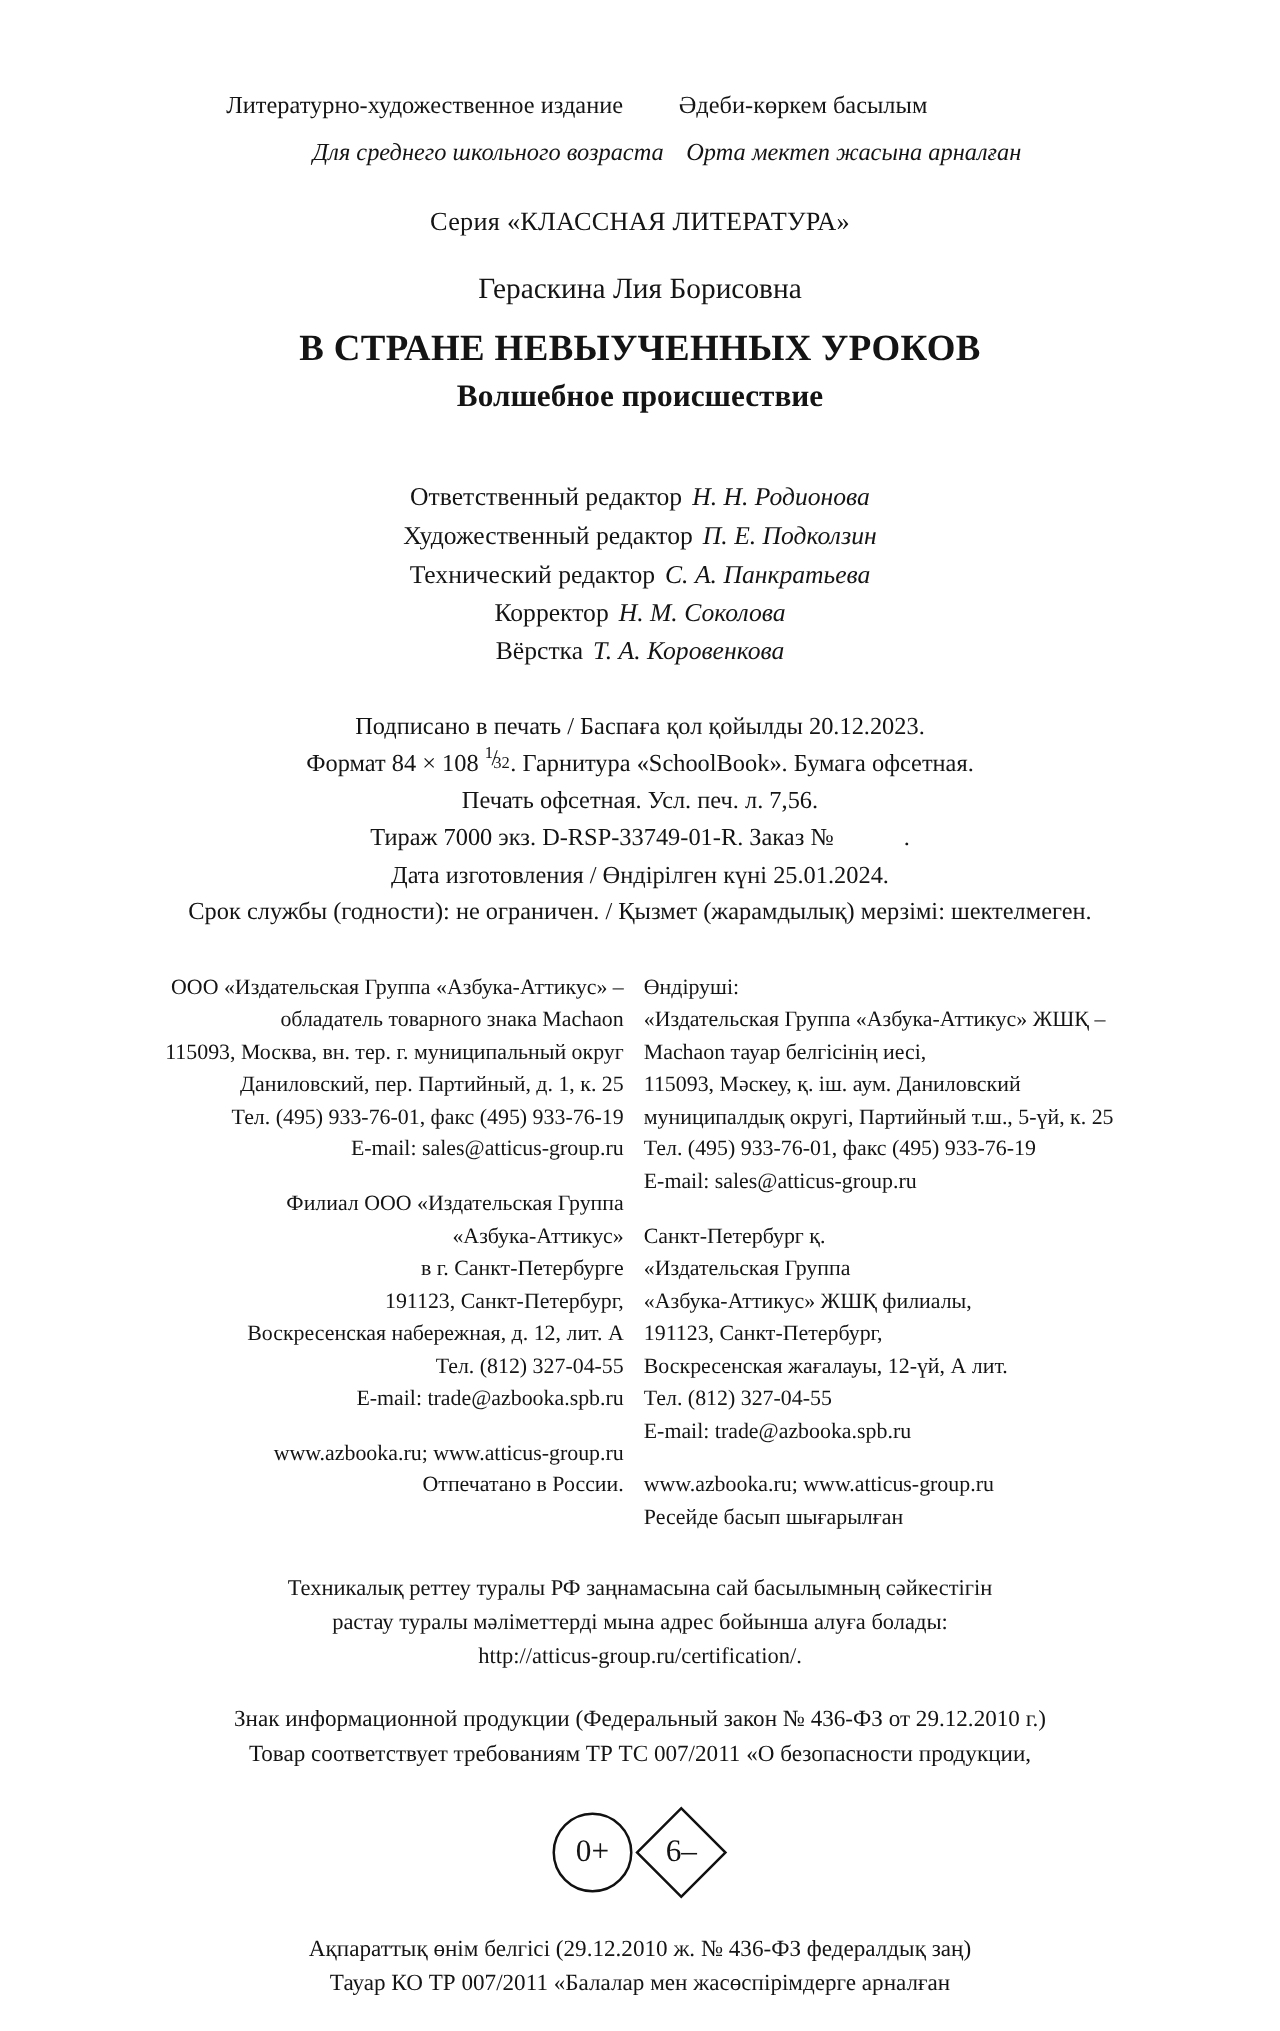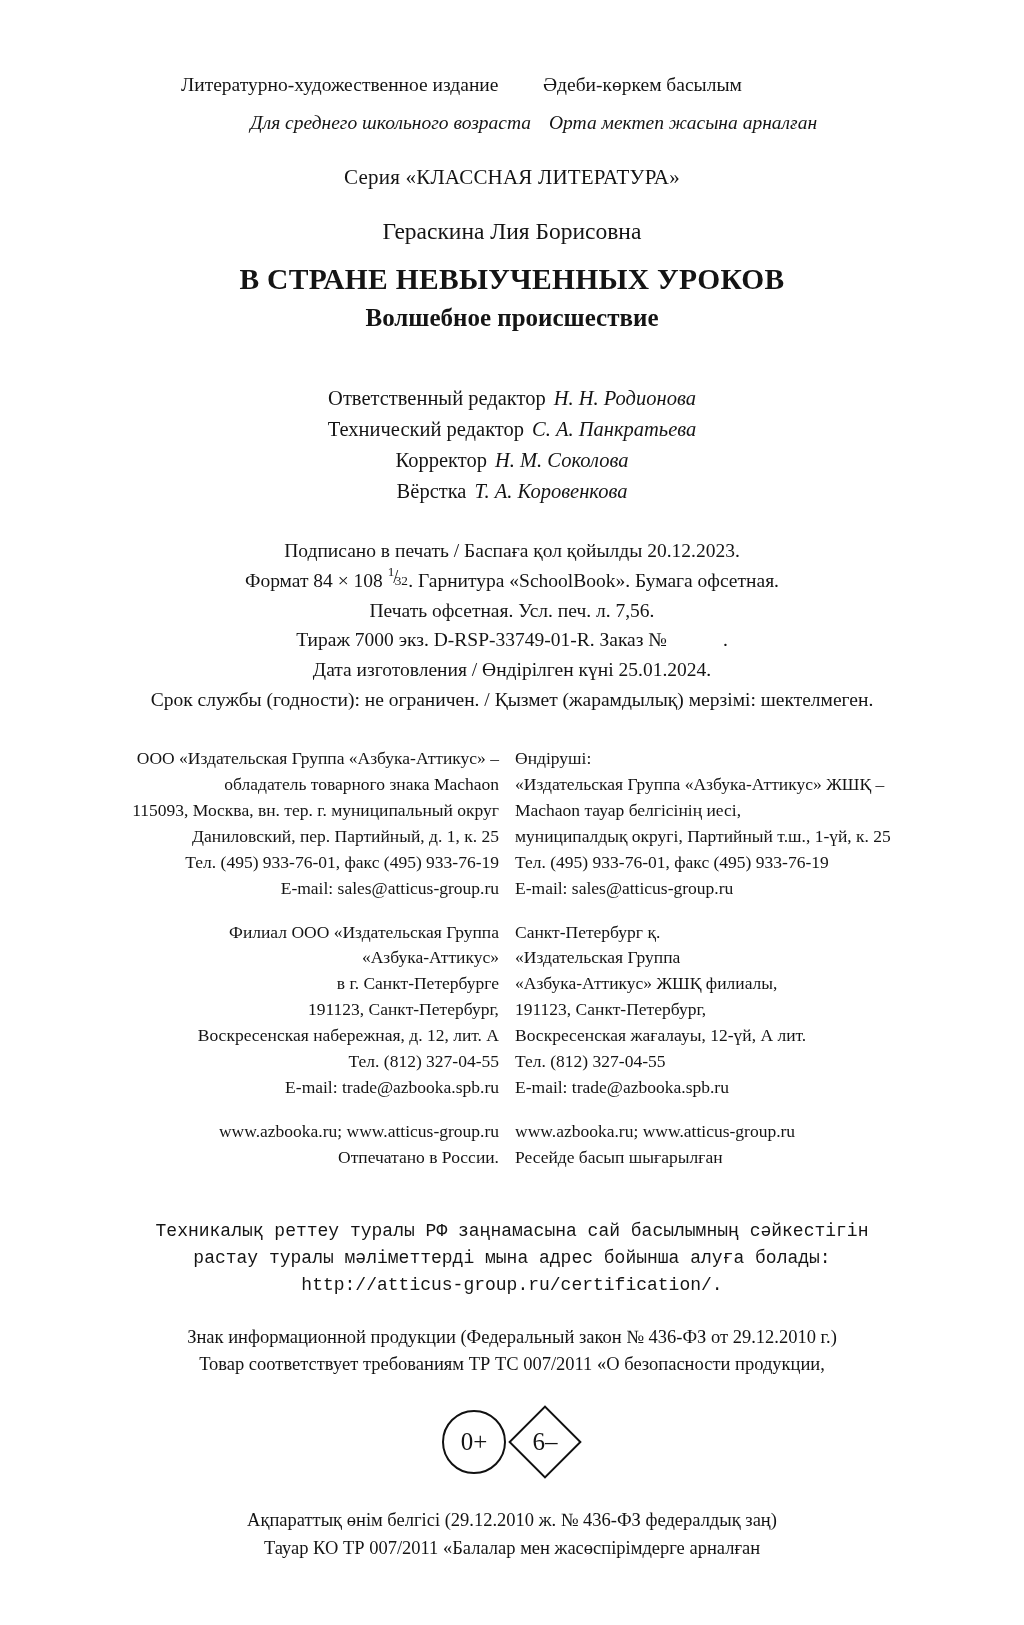--- a/index.html
+++ b/index.html
@@ -126,24 +126,23 @@
   }
   .pub .col-r {
     width: 400px;
     text-align: left;
   }
   .pub .blk { margin-bottom: 0; }
   .pub .blk + .blk { margin-top: 18px; }
 
   
   .cert-kz {
-    margin-top: 47px;
+    margin-top: 30px;
     font-size: 18px;
     line-height: 1.5;
-    font-family: Liberation Mono, monospace;
   }
   .cert-ru {
     margin-top: 25px;
     font-size: 18.5px;
     line-height: 1.5;
   }
 
   
   .badges {
     margin-top: 26px;
@@ -214,20 +213,23 @@
 
   <div class="c author">Гераскина Лия Борисовна</div>
   <div class="c title-main">В СТРАНЕ НЕВЫУЧЕННЫХ УРОКОВ</div>
   <div class="c title-sub">Волшебное происшествие</div>
 
   <div class="c staff">
     <div>
       <span class="role">Ответственный редактор</span><span class="person">Н. Н. Родионова</span>
     </div>
     <div>
+      <span class="role">Художественный редактор</span><span class="person">П. Е. Подколзин</span>
+    </div>
+    <div>
       <span class="role">Технический редактор</span><span class="person">С. А. Панкратьева</span>
     </div>
     <div>
       <span class="role">Корректор</span><span class="person">Н. М. Соколова</span>
     </div>
     <div>
       <span class="role">Вёрстка</span><span class="person">Т. А. Коровенкова</span>
     </div>
   </div>
 
@@ -267,21 +269,22 @@
         <div>www.azbooka.ru;  www.atticus-group.ru</div>
         <div>Отпечатано в России.</div>
       </div>
     </div>
 
     <div class="col-r">
       <div class="blk">
         <div>Өндіруші:</div>
         <div>«Издательская Группа «Азбука-Аттикус» ЖШҚ –</div>
         <div>Machaon тауар белгісінің иесі,</div>
-        <div>муниципалдық округі, Партийный т.ш., 1-үй, к. 25</div>
+        <div>115093, Мәскеу, қ. іш. аум. Даниловский</div>
+        <div>муниципалдық округі, Партийный т.ш., 5-үй, к. 25</div>
         <div>Тел. (495) 933-76-01, факс (495) 933-76-19</div>
         <div>E-mail: sales@atticus-group.ru</div>
       </div>
       <div class="blk">
         <div>Санкт-Петербург қ.</div>
         <div>«Издательская Группа</div>
         <div>«Азбука-Аттикус» ЖШҚ филиалы,</div>
         <div>191123, Санкт-Петербург,</div>
         <div>Воскресенская жағалауы, 12-үй, А лит.</div>
         <div>Тел. (812) 327-04-55</div>

